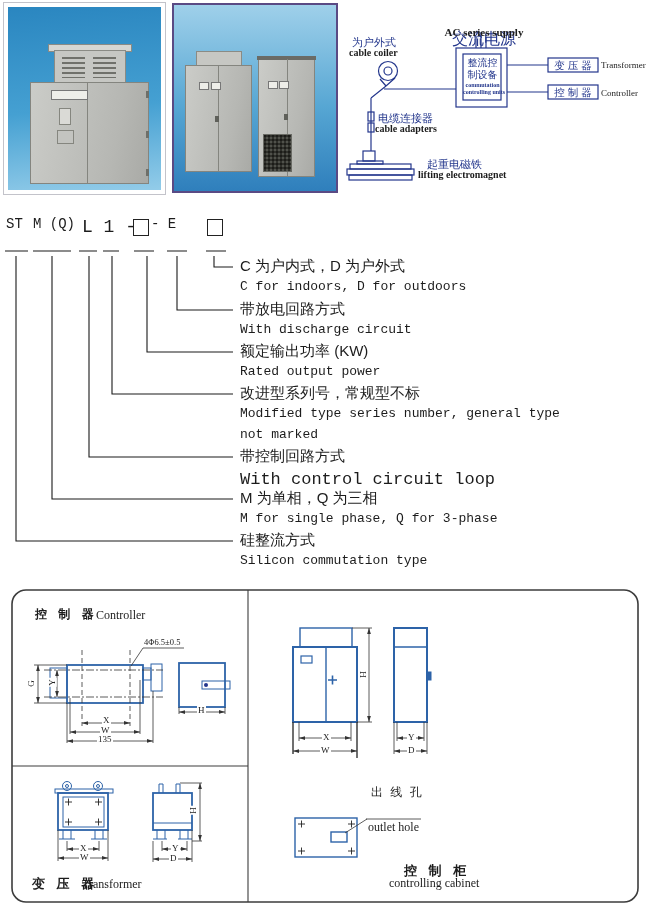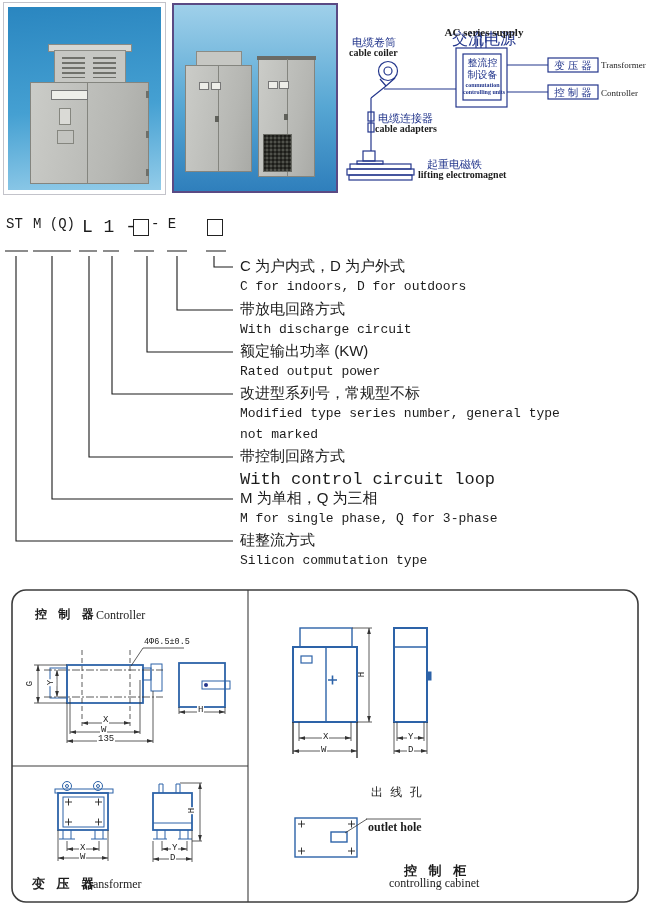--- a/index.html
+++ b/index.html
@@ -4,21 +4,21 @@
 <style>
   html,body{margin:0;padding:0;background:#fff;}
   #page{position:relative;width:648px;height:917px;background:#fff;overflow:hidden;
         font-family:"Liberation Sans",sans-serif;}
   .t{position:absolute;white-space:nowrap;color:#1c1c1c;line-height:1.12;}
   .zh{font-family:"Liberation Sans",sans-serif;}
   .ens{font-family:"Liberation Serif",serif;font-weight:bold;}
   .mono{font-family:"Liberation Mono",monospace;}
   .navy{color:#23368c;}
   .ctr{text-align:center;}
-  .dim{position:absolute;font-family:Liberation Mono, monospace;font-size:9px;color:#222;
+  .dim{position:absolute;font-family:Liberation Serif, serif;font-size:9px;color:#222;
        background:#fff;padding:0 1px;line-height:1;white-space:nowrap;}
   .rot{transform:rotate(-90deg);transform-origin:center;}
   .modelbox{position:absolute;border:1.5px solid #222;background:#fff;}
   svg{position:absolute;left:0;top:0;pointer-events:none;}
   
   .photo{position:absolute;box-sizing:border-box;}
   #photo1{left:3px;top:2px;width:163px;height:193px;background:#fff;border:1px solid #c3c3ca;padding:4px;}
   #photo1 .pbg{position:relative;width:100%;height:100%;
     background:linear-gradient(175deg,#2a86c0 0%,#45a0d2 55%,#93cce9 100%);}
   #photo2{left:172px;top:3px;width:166px;height:190px;border:2px solid #5a4a84;
@@ -212,21 +212,21 @@
       <div class="seam" style="left:28px;top:0;height:117px"></div>
       <div class="nameplate" style="left:9px;top:22px;width:8px;height:6px"></div>
       <div class="nameplate" style="left:20px;top:22px;width:8px;height:6px"></div>
       <div style="position:absolute;left:25px;top:55px;width:4px;height:6px;background:#5f605a"></div>
       <div class="grille" style="left:4px;top:75px;width:27px;height:36px"></div>
     </div>
   </div>
 
   <div class="t zh navy ctr" style="left:448px;top:30px;width:72px;font-size:16px">交流电源</div>
   <div class="t ens ctr" style="left:436px;top:26px;width:96px;font-size:11px">AC series supply</div>
-  <div class="t zh navy" style="left:352px;top:36px;font-size:11px">电缆卷筒</div>
+  <div class="t zh navy" style="left:352px;top:36px;font-size:11px">为户外式</div>
   <div class="t ens" style="left:349px;top:47px;font-size:10px">cable coiler</div>
   <div class="t zh navy ctr" style="left:464px;top:57px;width:37px;font-size:10px">整流控</div>
   <div class="t zh navy ctr" style="left:464px;top:69px;width:37px;font-size:10px">制设备</div>
   <div class="t ens navy ctr" style="left:463px;top:82px;width:39px;font-size:6px">commutation</div>
   <div class="t ens navy ctr" style="left:463px;top:89px;width:39px;font-size:6px">controlling units</div>
   <div class="t zh navy ctr" style="left:549px;top:60px;width:48px;font-size:10.5px">变 压 器</div>
   <div class="t ens" style="left:601px;top:60px;font-size:9px;font-weight:normal">Transformer</div>
   <div class="t zh navy ctr" style="left:549px;top:87px;width:48px;font-size:10.5px">控 制 器</div>
   <div class="t ens" style="left:601px;top:88px;font-size:9px;font-weight:normal">Controller</div>
   <div class="t zh navy" style="left:378px;top:112px;font-size:11px">电缆连接器</div>
@@ -276,17 +276,17 @@
   <div class="dim" style="left:169px;top:854px">D</div>
   <div class="dim rot" style="left:189px;top:806px">H</div>
 
   <div class="dim rot" style="left:359px;top:670px">H</div>
   <div class="dim" style="left:322px;top:733px">X</div>
   <div class="dim" style="left:320px;top:746px">W</div>
   <div class="dim" style="left:407px;top:733px">Y</div>
   <div class="dim" style="left:407px;top:746px">D</div>
 
   <div class="t zh" style="left:371px;top:786px;font-size:12px;font-weight:normal;letter-spacing:2px">出 线 孔</div>
-  <div class="t ens" style="left:368px;top:821px;font-size:12px;font-weight:bold">outlet hole</div>
+  <div class="t ens" style="left:368px;top:821px;font-size:12px;font-weight:normal">outlet hole</div>
   <div class="t zh" style="left:404px;top:864px;font-size:13px;font-weight:bold;letter-spacing:4px">控 制 柜</div>
   <div class="t ens" style="left:389px;top:877px;font-size:12px;font-weight:normal">controlling cabinet</div>
 
 </div>
 
 </body></html>

